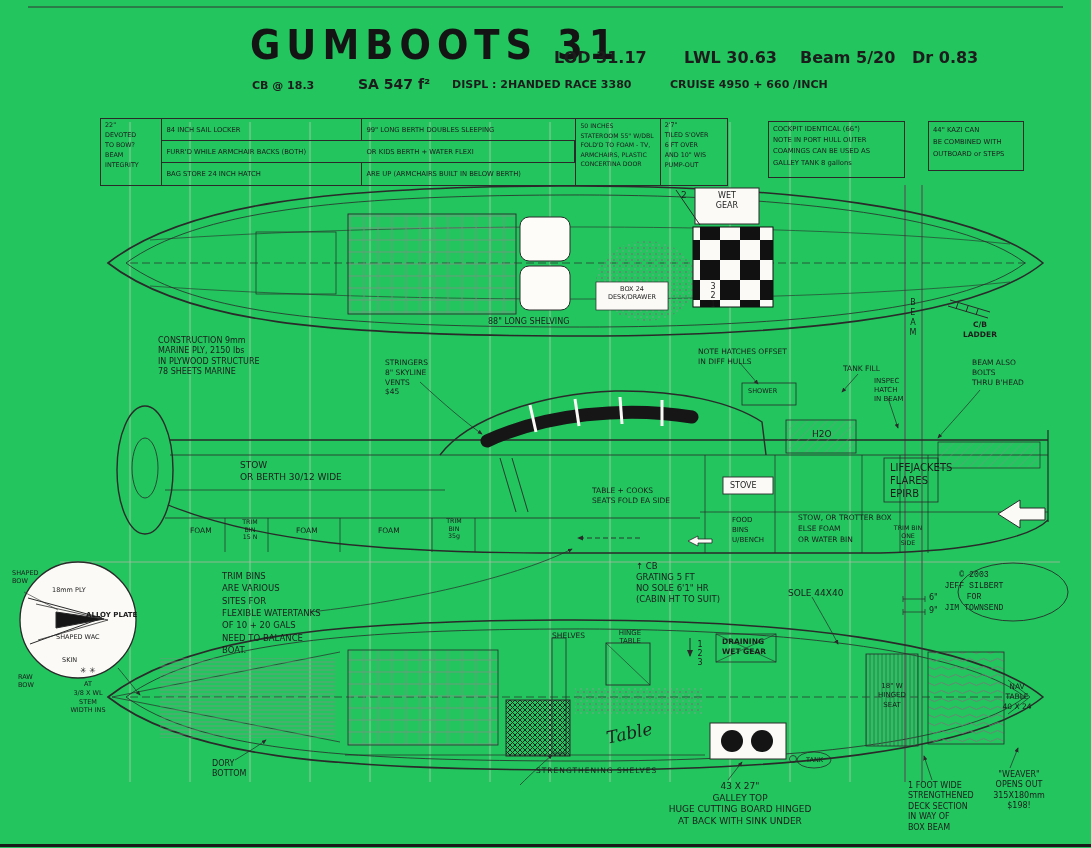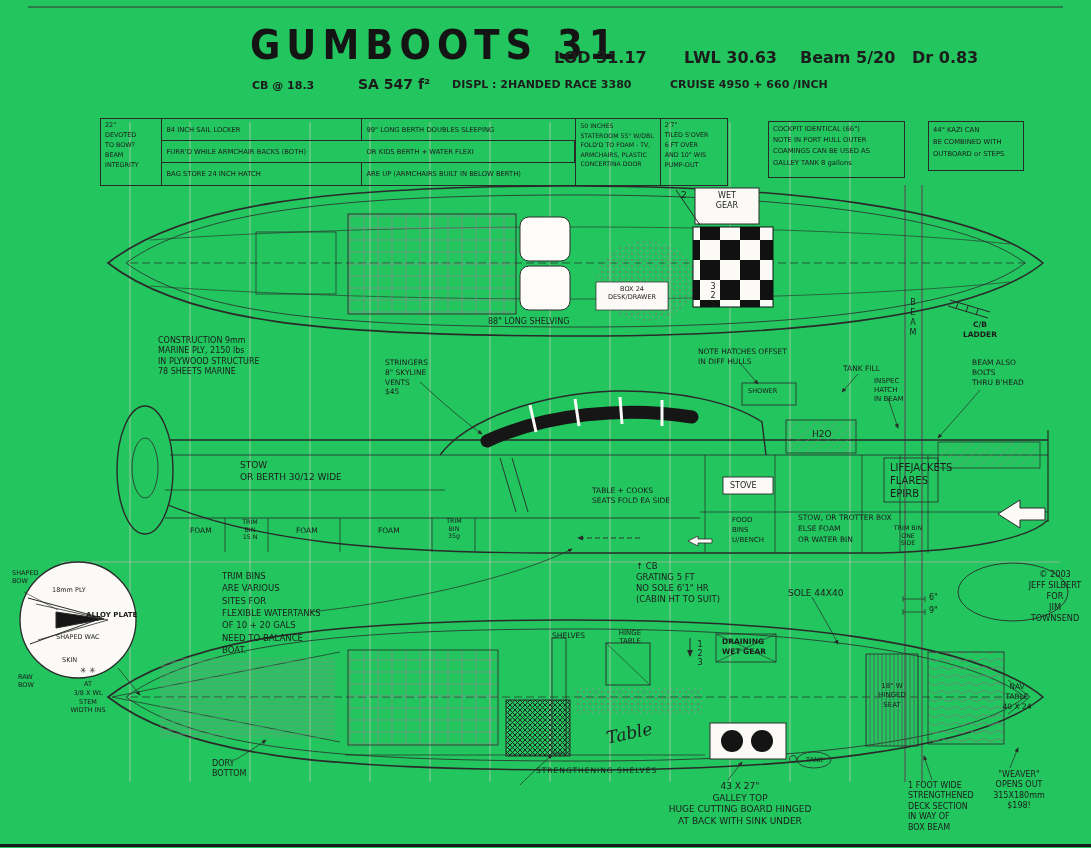--- a/index.html
+++ b/index.html
@@ -319,21 +319,21 @@
 SITES FOR
 FLEXIBLE WATERTANKS
 OF 10 + 20 GALS
 NEED TO BALANCE
 BOAT.</div>
   <div class="lbl" style="left:636px;top:561px;font-size:8.5px;">↑ CB
 GRATING 5 FT
 NO SOLE 6'1" HR
 (CABIN HT TO SUIT)</div>
   <div class="lbl" style="left:788px;top:588px;font-size:9px;">SOLE 44X40</div>
-  <div class="lbl ctr" style="left:1024px;top:569px;width:62px;font-size:8.2px;line-height:1.35;">© 2003
+  <div class="lbl ctr" style="left:943px;top:569px;width:62px;font-size:8.2px;line-height:1.35;font-family:Liberation Mono, monospace;">© 2003
 JEFF SILBERT
 FOR
 JIM TOWNSEND</div>
   <div class="lbl" style="left:929px;top:593px;font-size:8px;">6"</div>
   <div class="lbl" style="left:929px;top:606px;font-size:8px;">9"</div>
 
   <div class="lbl" style="left:12px;top:570px;font-size:6.5px;line-height:1.2;">SHAPED
 BOW</div>
   <div class="lbl" style="left:52px;top:586px;font-size:6.5px;">18mm PLY</div>
   <div class="lbl b" style="left:86px;top:611px;font-size:7px;">ALLOY PLATE</div>

